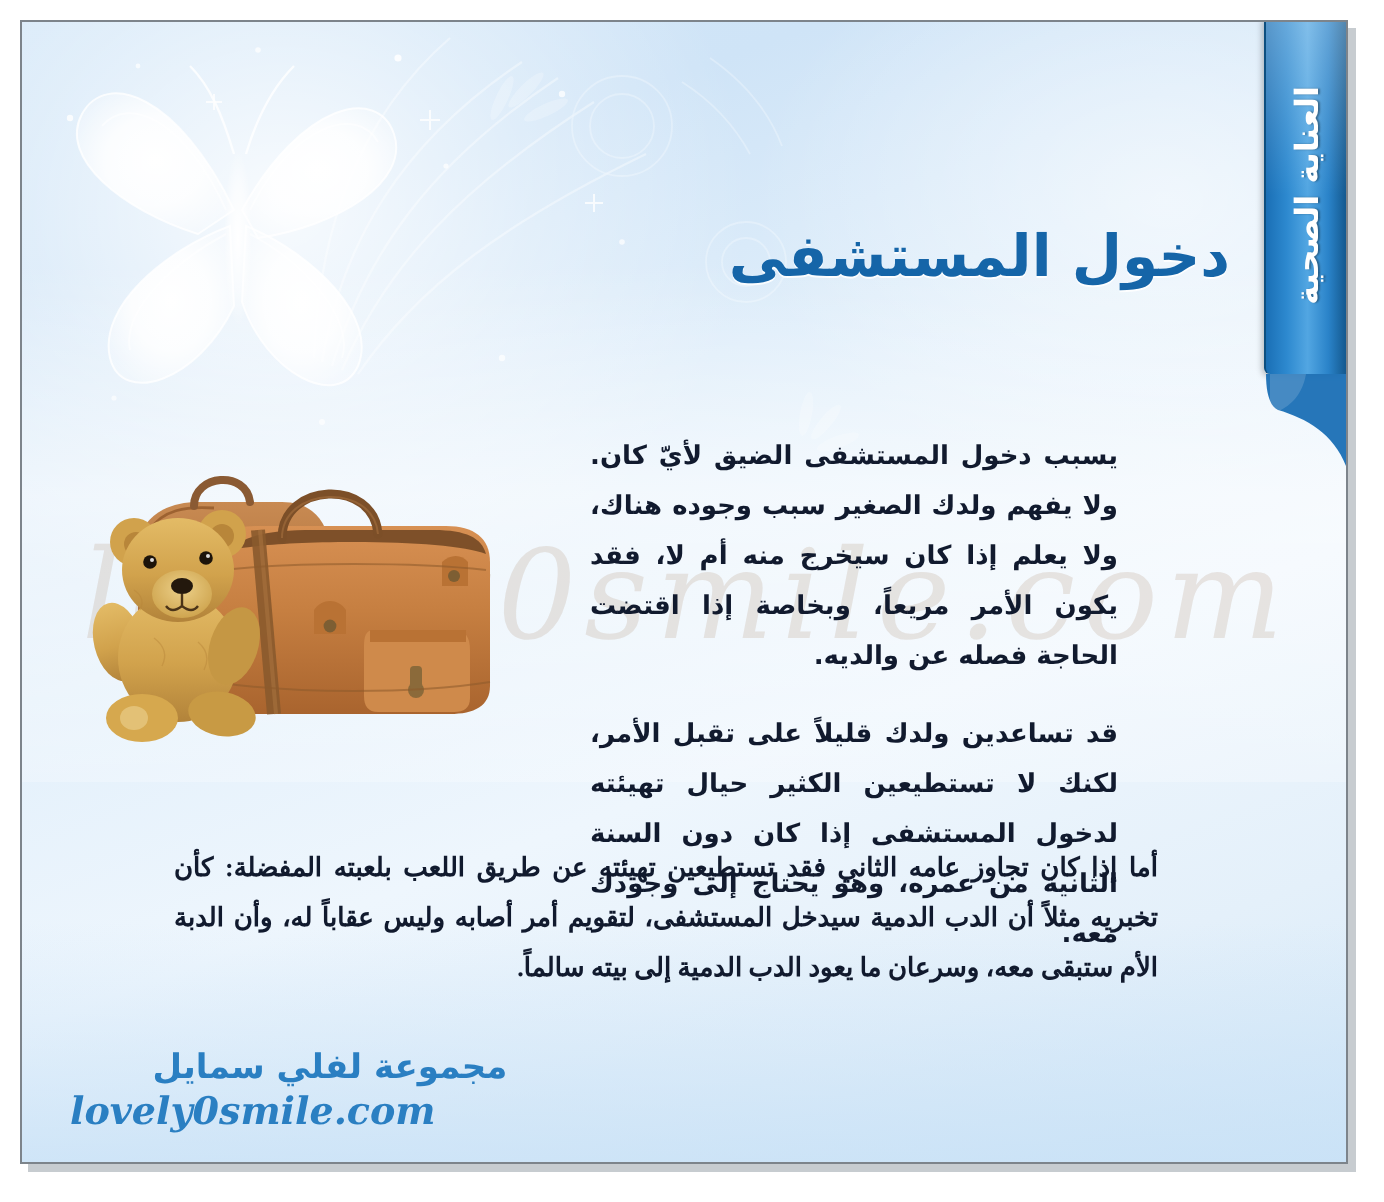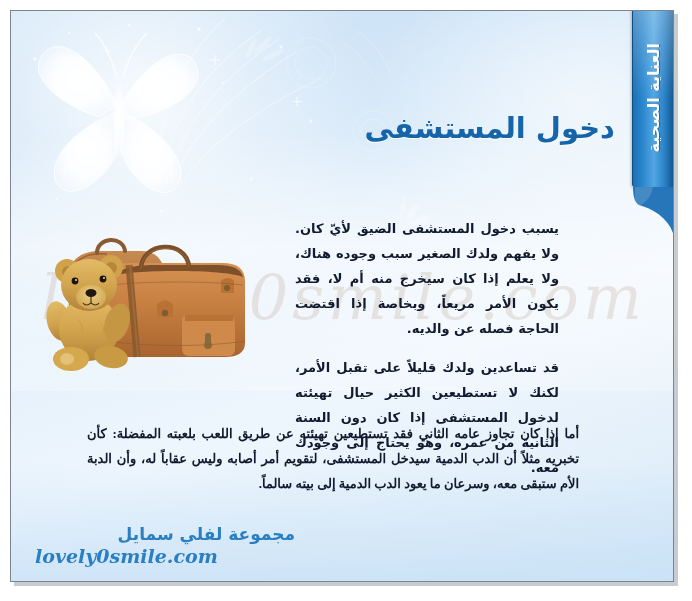--- a/index.html
+++ b/index.html
@@ -220,21 +220,21 @@
   
   .footer-logo {
     position: absolute;
     left: 24px;
     bottom: 14px;
     width: 260px;
   }
   .footer-ar {
     color: #2a7fc2;
     direction: rtl;
-    text-align: right;
+    text-align: center;
     font-size: 17px;
     font-weight: bold;
     line-height: 20px;
     letter-spacing: .5px;
   }
   .footer-en {
     color: #2a7fc2;
     font-family: "DejaVu Serif", "Liberation Serif", serif;
     font-style: italic;
     font-size: 19px;

